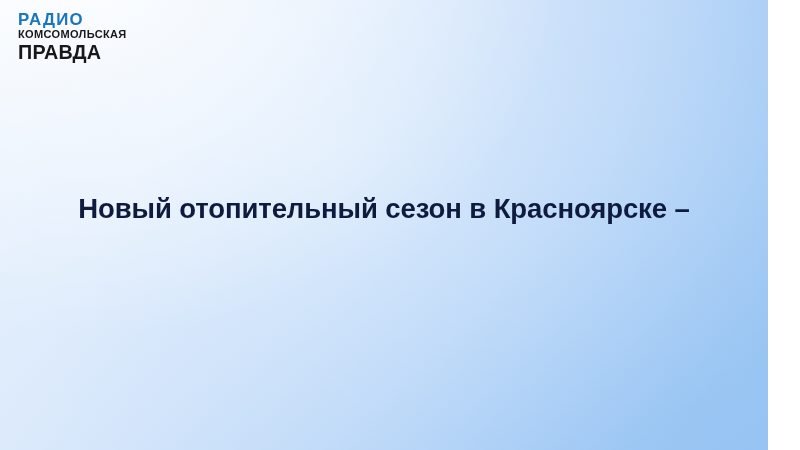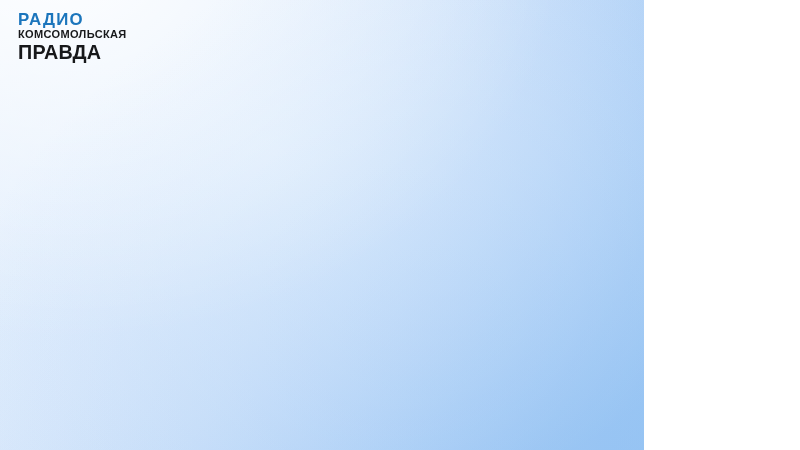--- a/index.html
+++ b/index.html
@@ -4,21 +4,21 @@
 <title>Radio KP Slide</title>
 <style>
   html, body {
     margin: 0;
     padding: 0;
     background: #ffffff;
   }
 
   #stage {
     position: relative;
-    width: 644px;
+    width: 768px;
     height: 450px;
     overflow: hidden;
     font-family: "Liberation Sans", "DejaVu Sans", sans-serif;
     
     background:
       radial-gradient(ellipse 900px 700px at 10% -10%,
                       rgba(255,255,255,0.95) 0%,
                       rgba(255,255,255,0.55) 22%,
                       rgba(255,255,255,0.0) 55%),
       radial-gradient(ellipse 700px 520px at 42% 34%,
@@ -119,15 +119,16 @@
 
 <div id="stage">
 
   <div class="logo-block">
     <span class="logo-line logo-radio">РАДИО</span>
     <span class="logo-line logo-komsomol">КОМСОМОЛЬСКАЯ</span>
     <span class="logo-line logo-pravda">ПРАВДА</span>
   </div>
 
   <div class="title-wrap">
+    <span class="title-line">Новый отопительный сезон в Красноярске –</span>
   </div>
 
 </div>
 
 </body></html>

